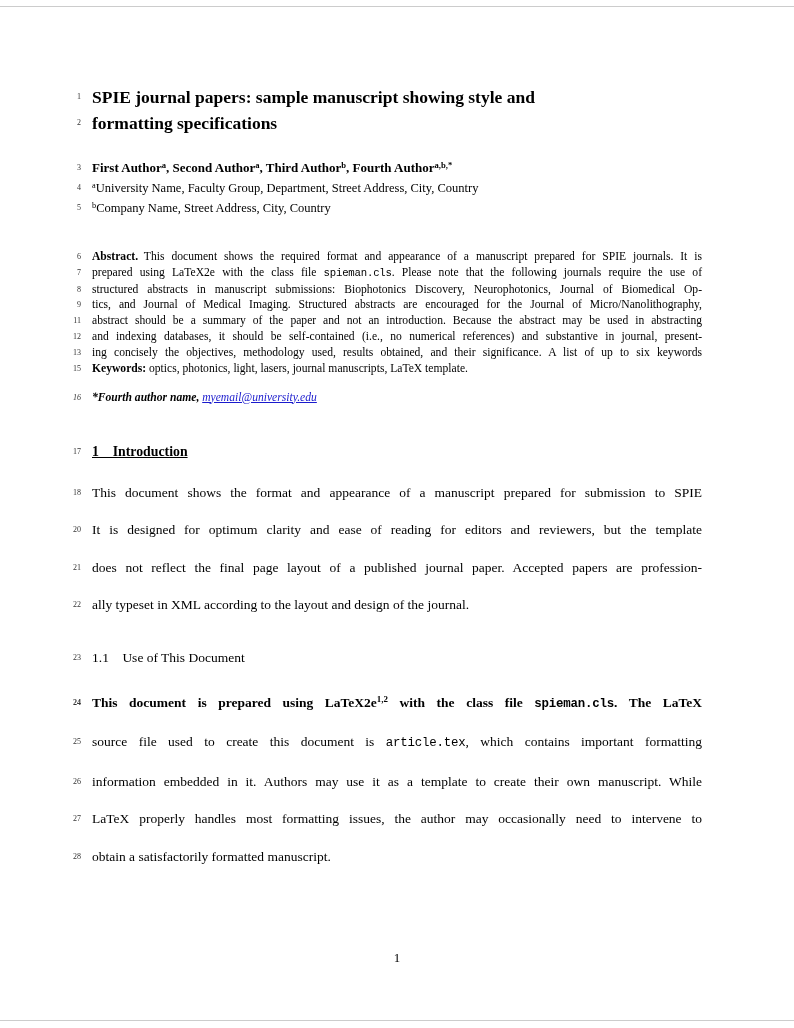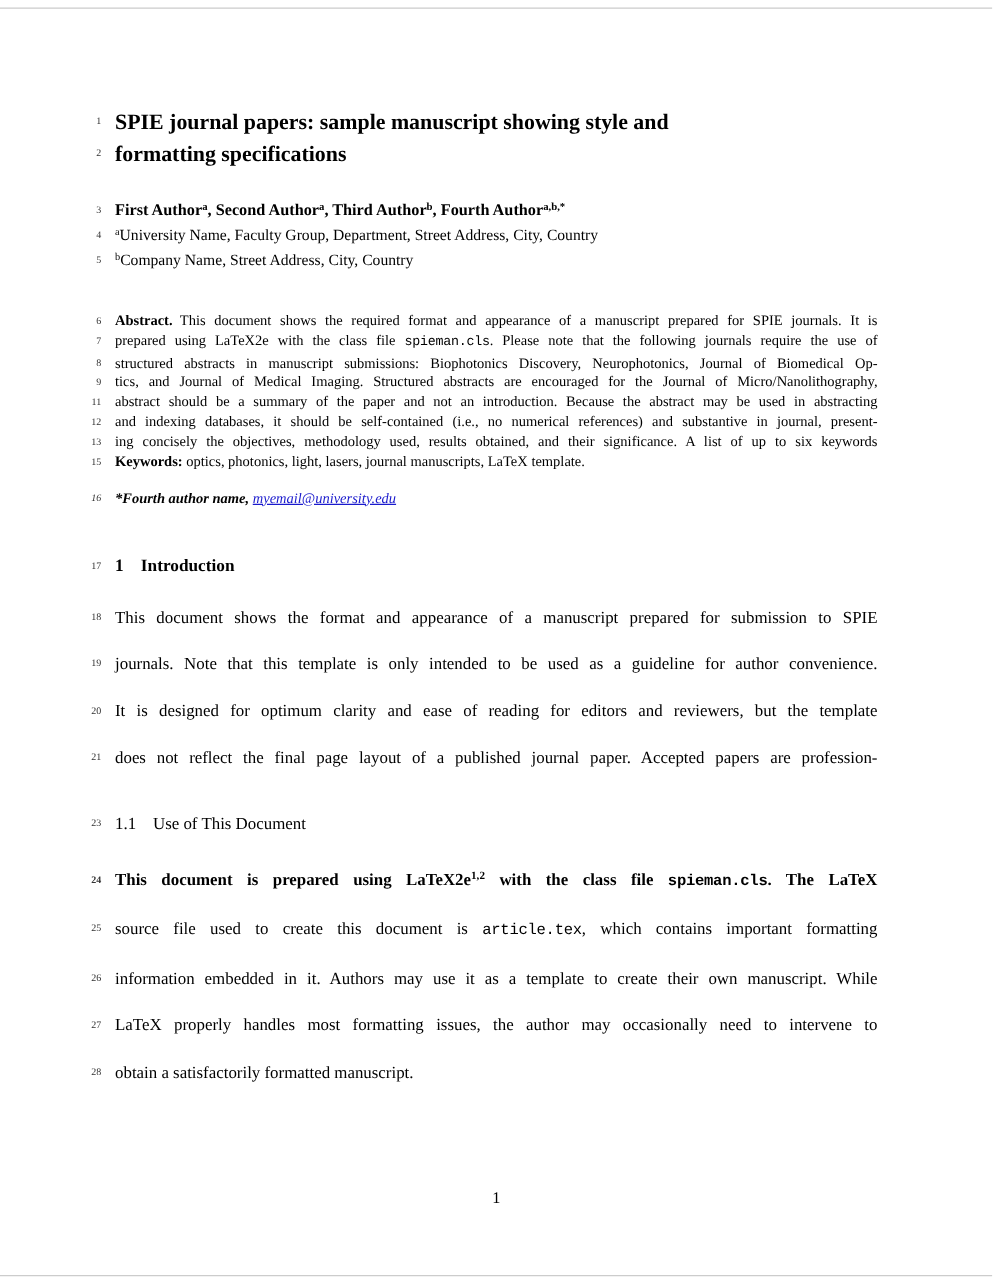--- a/index.html
+++ b/index.html
@@ -26,21 +26,21 @@
   .s-m { font-family:"Liberation Mono","DejaVu Sans Mono",monospace; font-size:92%; letter-spacing:-0.2px; }
   .s-sup { font-size:66%; position:relative; top:-0.5em; }
   a.s-link { color:#1a1acd; text-decoration:underline; cursor:pointer; }
   .k-title      { font-size:17.5px; line-height:26px; }
   .k-authors    { font-size:13px;   line-height:19px; margin-top:22px; }
   .k-affil      { font-size:12.5px; line-height:18px; }
   .k-abstract   { font-size:11.6px; line-height:15.8px; }
   .k-abstract.k-first { margin-top:30px; }
   .k-keywords   { font-size:11.6px; line-height:16px; }
   .k-corresp    { font-size:11.6px; line-height:16px; margin-top:13px;font-style:italic; }
-  .k-section    { font-size:13.8px; line-height:20px; margin-top:36px; }
+  .k-section    { font-size:13.8px; line-height:20px; margin-top:36px;text-decoration:underline; }
   .k-subsection { font-size:13.5px; line-height:20px; margin-top:24px; }
   .k-body       { font-size:13.5px; line-height:37.5px; }
   .k-body.k-first  { margin-top:12px; }
   .k-body.k-first2 { margin-top:16px;font-weight:bold; }
   .footer {
     position:absolute; left:0; width:794px; top:950px;
     text-align:center; font-size:13px;
   }
 </style>
 </head>
@@ -107,30 +107,30 @@
       </div>
       <div class="line k-section">
         <span class="lineno">17</span>
         <span class="text"><span class="s-b">1 Introduction</span></span>
       </div>
       <div class="line k-body k-first just">
         <span class="lineno">18</span>
         <span class="text"><span class="">This document shows the format and appearance of a manuscript prepared for submission to SPIE</span></span>
       </div>
       <div class="line k-body just">
-        <span class="lineno">19</span>
-        <span class="text"><span class="">journals. Note that this template is only intended to be used as a guideline for author convenience.</span></span>
-      </div>
-      <div class="line k-body just">
         <span class="lineno">20</span>
         <span class="text"><span class="">It is designed for optimum clarity and ease of reading for editors and reviewers, but the template</span></span>
       </div>
       <div class="line k-body just">
         <span class="lineno">21</span>
         <span class="text"><span class="">does not reflect the final page layout of a published journal paper. Accepted papers are profession-</span></span>
+      </div>
+      <div class="line k-body">
+        <span class="lineno">22</span>
+        <span class="text"><span class="">ally typeset in XML according to the layout and design of the journal.</span></span>
       </div>
       <div class="line k-subsection">
         <span class="lineno">23</span>
         <span class="text"><span class="s-i">1.1 Use of This Document</span></span>
       </div>
       <div class="line k-body k-first2 just">
         <span class="lineno">24</span>
         <span class="text"><span class="">This document is prepared using LaTeX2e</span><span class="s-sup">1,2</span><span class=""> with the class file </span><span class="s-m">spieman.cls</span><span class="">. The LaTeX</span></span>
       </div>
       <div class="line k-body just">

